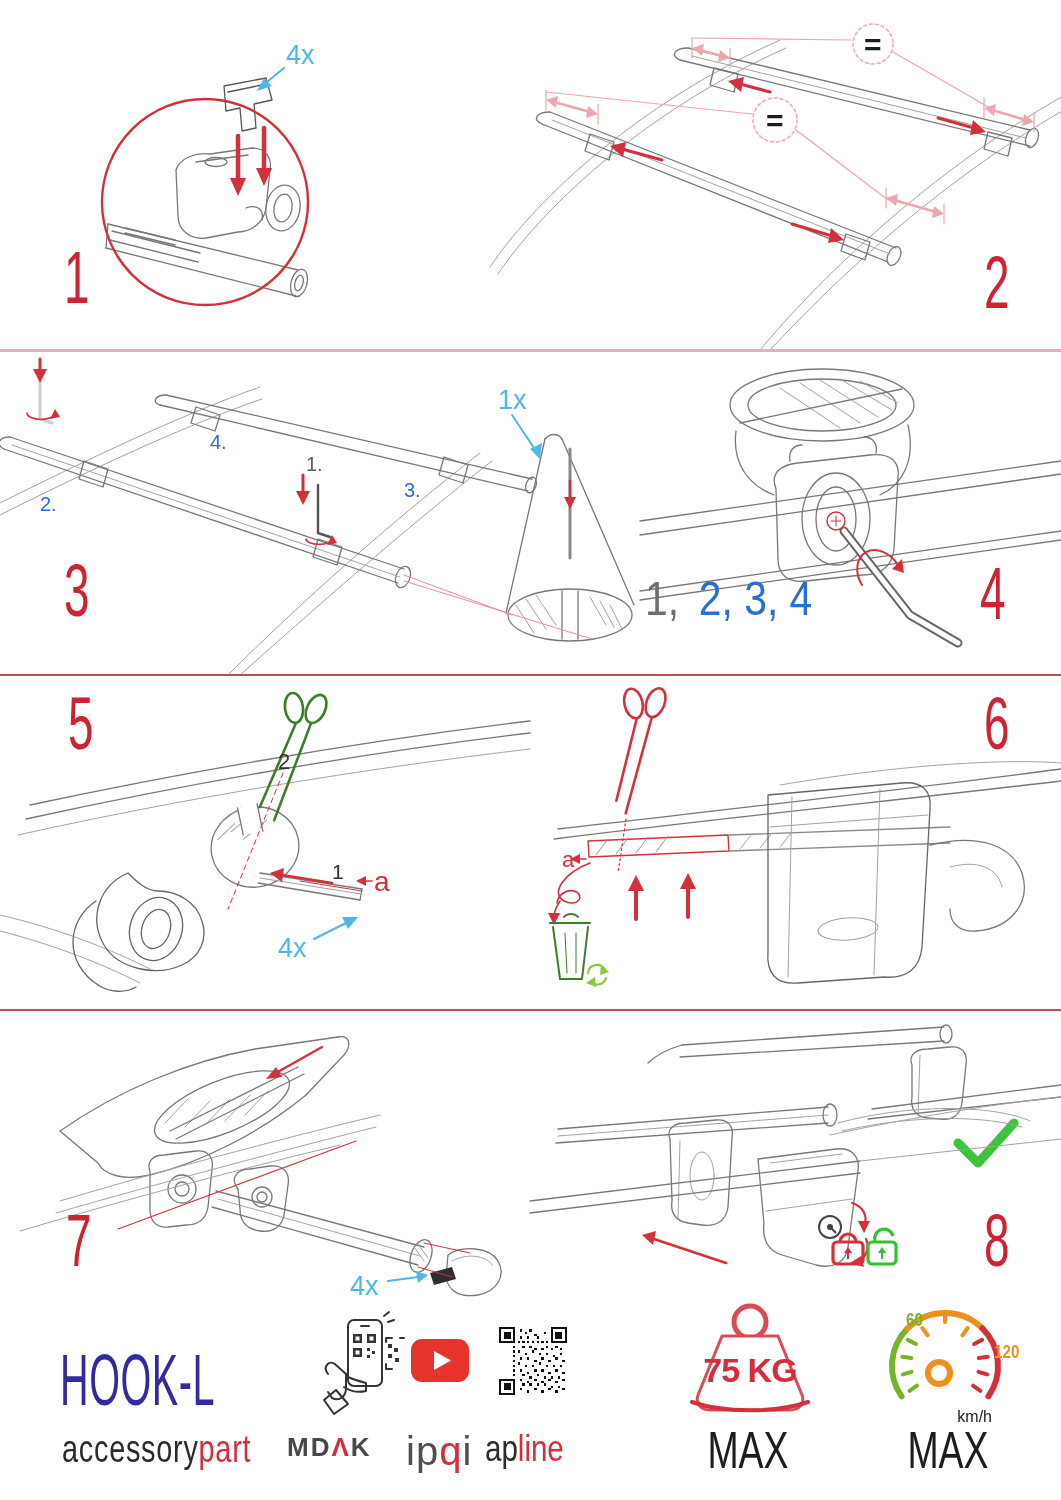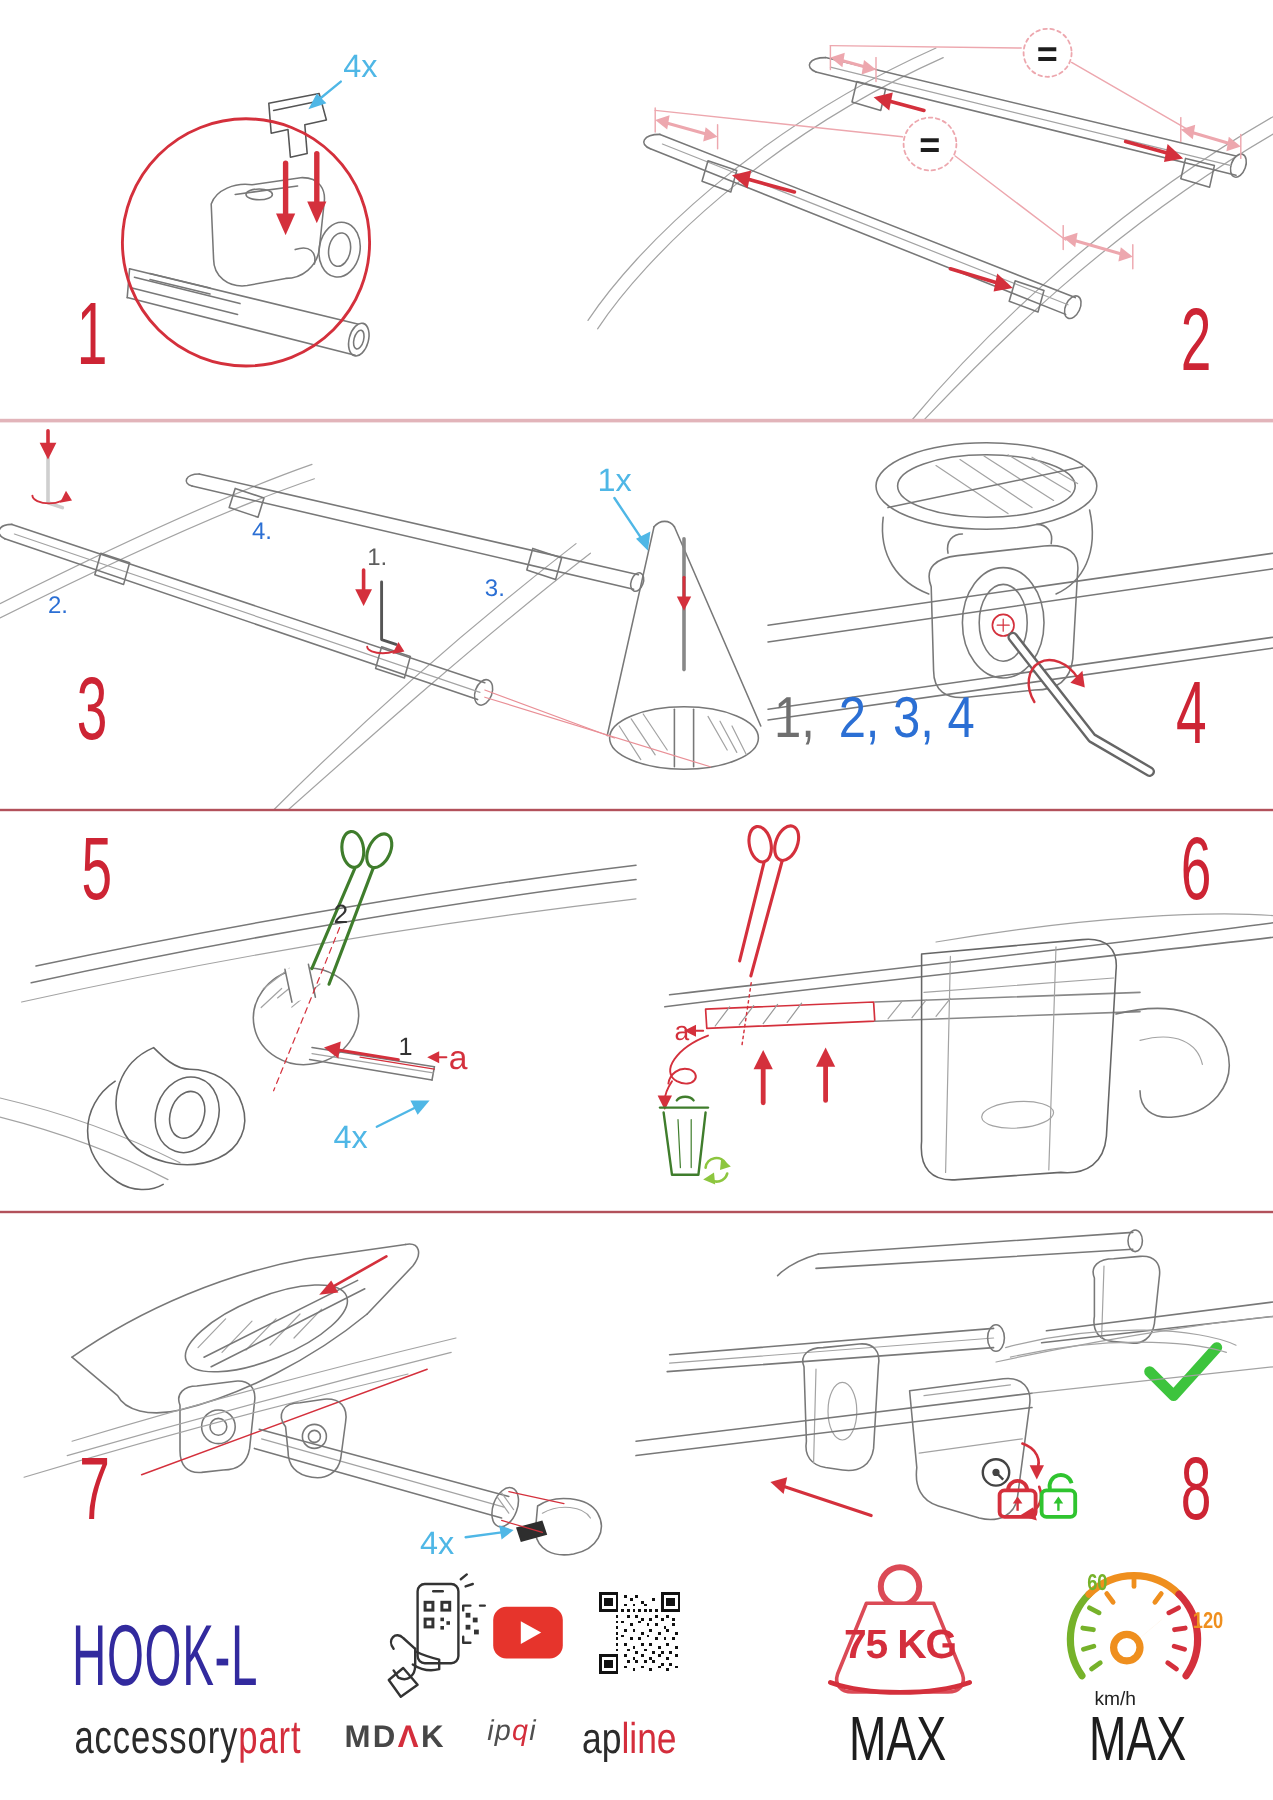--- a/index.html
+++ b/index.html
@@ -14,30 +14,30 @@
   .seq .g{color:#6f6f6f;} .seq .b{color:#2b6fd4;}
   
   .product{position:absolute;left:60px;top:1332px;font-size:72px;line-height:1;font-weight:500;
            color:#322a9e;transform:scaleX(.55);transform-origin:0 0;letter-spacing:1px;white-space:nowrap;}
   .brand{position:absolute;left:62px;top:1417px;font-size:39px;line-height:1;font-weight:500;
          transform:scaleX(.74);transform-origin:0 0;letter-spacing:1px;white-space:nowrap;}
   .brand .dark{color:#2b2b2b;} .brand .red{color:#d42e3c;}
   .mdak{position:absolute;left:287px;top:1422px;font-size:26px;line-height:1;font-weight:700;
         color:#474747;letter-spacing:2px;white-space:nowrap;}
   .mdak .red{color:#d42e3c;}
-  .ipqi{position:absolute;left:406px;top:1419px;font-size:24px;line-height:1;color:#4f4f4f;
-        letter-spacing:1px;white-space:nowrap;font-style:italic;}
+  .ipqi{position:absolute;left:406px;top:1419px;font-size:40px;line-height:1;color:#4f4f4f;
+        letter-spacing:1px;white-space:nowrap;}
   .ipqi .red{color:#d42e3c;}
   .apline{position:absolute;left:485px;top:1419px;font-size:36px;line-height:1;font-weight:500;
         transform:scaleX(.82);transform-origin:0 0;white-space:nowrap;}
   .apline .dark{color:#2b2b2b;} .apline .red{color:#d42e3c;}
   .maxtxt{position:absolute;width:120px;text-align:center;font-size:52px;line-height:1;font-weight:500;
           color:#1d1d1d;transform:scaleX(.72);transform-origin:50% 50%;top:1412px;}
   .speedlbl{position:absolute;font-size:19px;line-height:1;font-weight:700;transform:scaleX(.8);transform-origin:0 0;}
-  .kmh{position:absolute;left:912px;top:1396px;width:80px;text-align:left;font-size:16px;color:#222;}
+  .kmh{position:absolute;left:912px;top:1396px;width:80px;text-align:right;font-size:16px;color:#222;}
   
   svg{position:absolute;overflow:visible;}
   svg text{font-family:"Liberation Sans","DejaVu Sans",sans-serif;}
   .ln{stroke:#787878;fill:none;stroke-width:1.3;stroke-linecap:round;stroke-linejoin:round;}
   .ln2{stroke:#a3a3a3;fill:none;stroke-width:1;stroke-linecap:round;}
   .red{stroke:#d4303c;fill:none;stroke-linecap:round;stroke-linejoin:round;}
   .redf{fill:#d4303c;stroke:none;}
   .pink{stroke:#eda7ae;fill:none;stroke-linecap:round;}
   .pinkf{fill:#eda7ae;stroke:none;}
   .cy{stroke:#4fb7e6;fill:none;stroke-linecap:round;}

